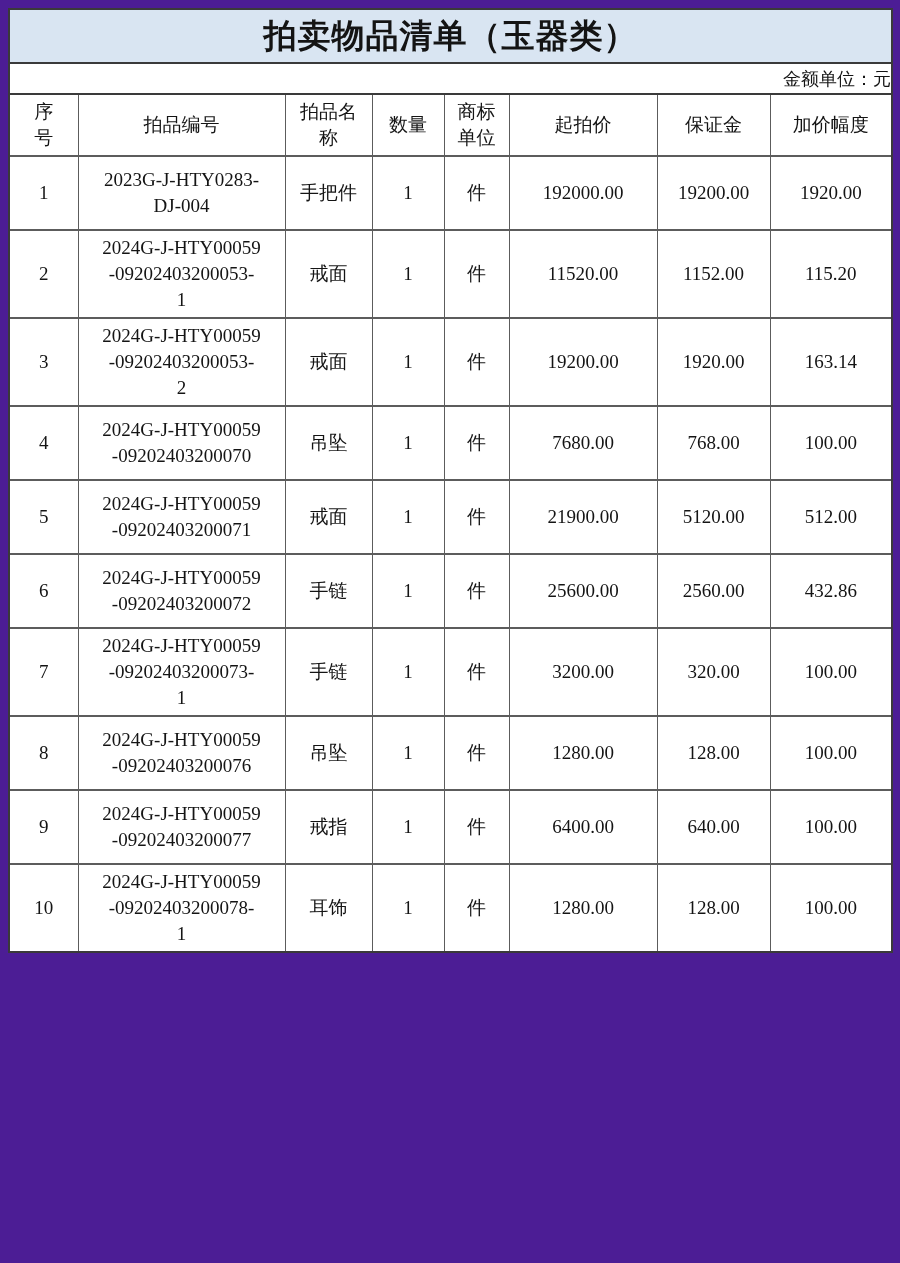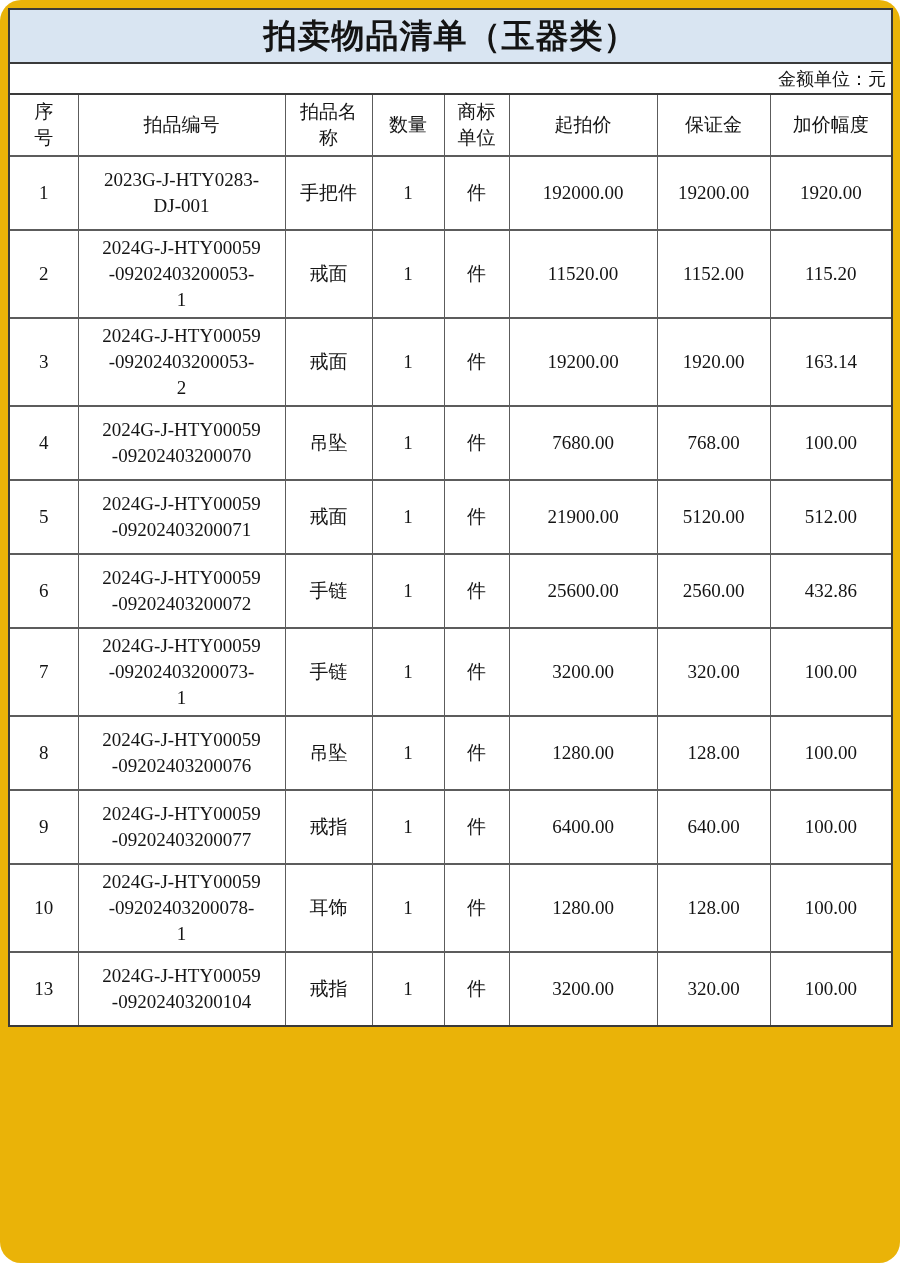--- a/index.html
+++ b/index.html
@@ -6,23 +6,22 @@
     margin: 0;
     padding: 0;
     background: #ffffff;
     font-family: "Liberation Serif", "DejaVu Serif", serif;
     color: #141414;
   }
   .page {
     position: relative;
     width: 900px;
     height: 1263px;
-    background: #eab308;
+    background: #4c1d95;
     overflow: hidden;
-    border-radius: 21px;
   }
   .doc {
     position: absolute;
     left: 8px;
     top: 8px;
     width: 885px;
     box-sizing: border-box;
     border: 2px solid #3a3a3a;
     background: #ffffff;
   }
@@ -37,21 +36,20 @@
     font-weight: bold;
     letter-spacing: 1px;
   }
   .unit-row {
     height: 29px;
     background: #ffffff;
     border-bottom: 2px solid #3a3a3a;
     display: flex;
     align-items: center;
     justify-content: flex-end;
-    padding-right: 5px;
     font-size: 18px;
   }
   table.items {
     width: 100%;
     border-collapse: collapse;
     table-layout: fixed;
   }
   table.items th,
   table.items td {
     border-left: 1px solid #5c5c5c;
@@ -114,21 +112,21 @@
 单位</th>
           <th>起拍价</th>
           <th>保证金</th>
           <th>加价幅度</th>
         </tr>
       </thead>
       <tbody id="table-body">
           <tr>
             <td>1</td>
             <td>2023G-J-HTY0283-
-DJ-001</td>
+DJ-004</td>
             <td>手把件</td>
             <td>1</td>
             <td>件</td>
             <td>192000.00</td>
             <td>19200.00</td>
             <td>1920.00</td>
           </tr>
           <tr>
             <td>2</td>
             <td>2024G-J-HTY00059
@@ -225,28 +223,17 @@
             <td>2024G-J-HTY00059
 -09202403200078-
 1</td>
             <td>耳饰</td>
             <td>1</td>
             <td>件</td>
             <td>1280.00</td>
             <td>128.00</td>
             <td>100.00</td>
           </tr>
-          <tr>
-            <td>13</td>
-            <td>2024G-J-HTY00059
--09202403200104</td>
-            <td>戒指</td>
-            <td>1</td>
-            <td>件</td>
-            <td>3200.00</td>
-            <td>320.00</td>
-            <td>100.00</td>
-          </tr>
         </tbody>
     </table>
 
   </div>
 </div>
 
 </body></html>

